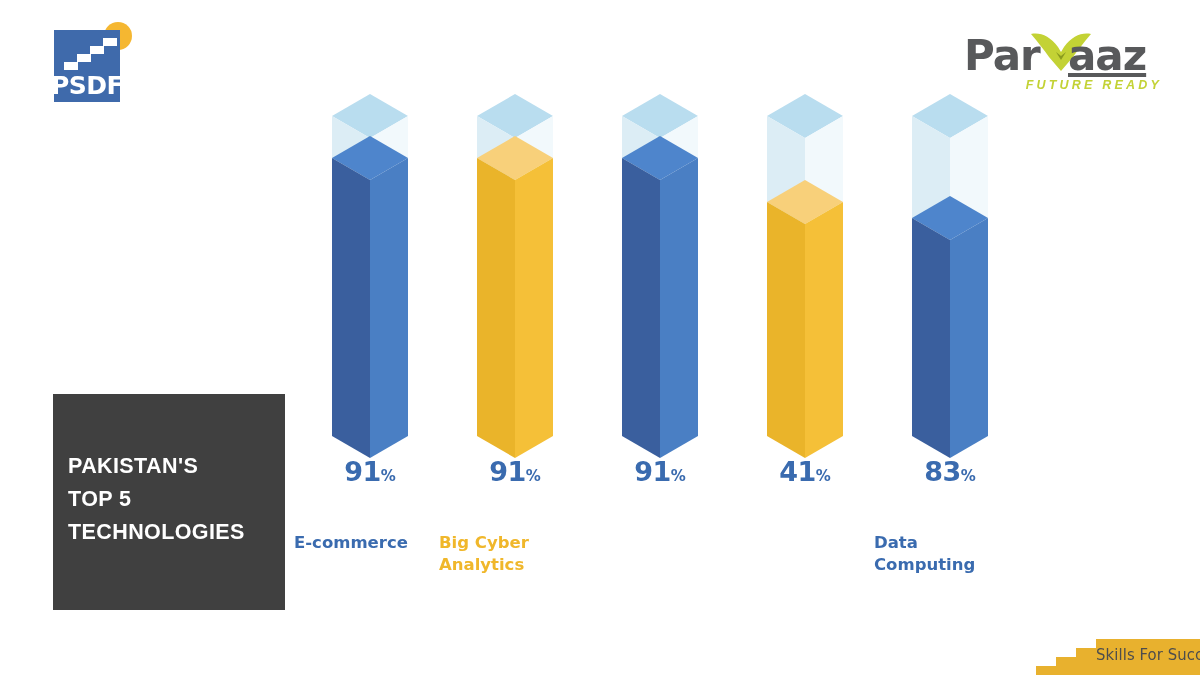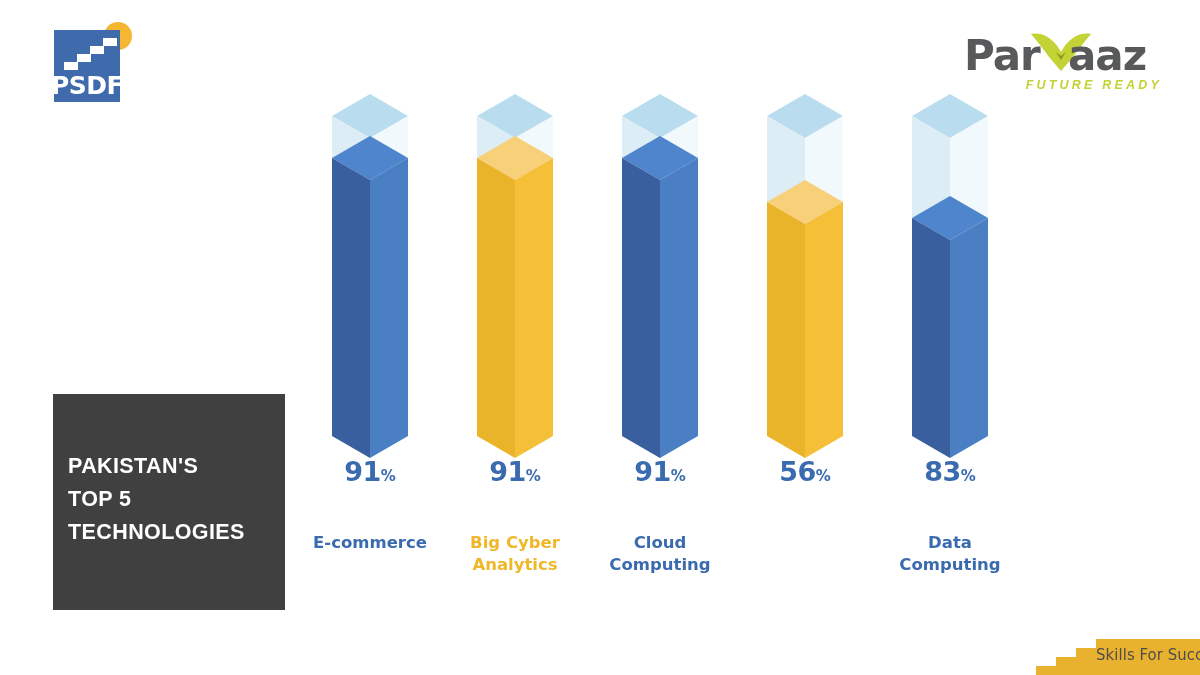--- a/index.html
+++ b/index.html
@@ -42,21 +42,21 @@
     position: absolute;
     top: 0;
     font-family: "DejaVu Sans", sans-serif;
     font-weight: bold;
     font-size: 42px;
     letter-spacing: -1px;
     color: #58595B;
     line-height: 44px;
   }
   #pw-par { left: 0px; }
-  #pw-aaz { left: 104px; }
+  #pw-aaz { left: 104px; text-decoration: underline; }
   #pw-bird {
     position: absolute;
     left: 66px;
     top: -4px;
     width: 62px;
     height: 42px;
   }
   #pw-tagline {
     position: absolute;
     right: 2px;
@@ -128,21 +128,21 @@
   .bar-value .pct {
     font-size: 15px;
     font-weight: bold;
     letter-spacing: 0;
   }
   .bar-label {
     position: absolute;
     top: 452px;
     left: -6px;
     width: 152px;
-    text-align: center;
+    text-align: left;
     font-family: "DejaVu Sans", sans-serif;
     font-weight: bold;
     font-size: 16.5px;
     line-height: 22px;
     white-space: pre-line;
   }
   .lbl-blue   { color: #3A6BAF; }
   .lbl-yellow { color: #F0B72B; }
 
   
@@ -241,35 +241,33 @@
       <polygon points="0,36 38,14 76,36 38,58" fill="#B9DDEF"></polygon>
       <polygon points="0,36 38,58 38,100 0,78" fill="#DCEDF5"></polygon>
       <polygon points="76,36 38,58 38,100 76,78" fill="#F2F9FC"></polygon>
       <polygon points="0,78 38,56 76,78 38,100" fill="#4E85CC"></polygon>
       <polygon points="0,78 38,100 38,378 0,356" fill="#3A5F9E"></polygon>
       <polygon points="76,78 38,100 38,378 76,356" fill="#4A7FC4"></polygon>
     </svg>
     <div class="bar-value">
       <span>91</span><span class="pct">%</span>
     </div>
-    <div class="bar-label lbl-blue">Cloud
-Computing</div>
   </div>
 
   <div class="bar-col" style="left:435px;">
     <svg class="bar-svg" viewBox="0 0 76 390">
       <polygon points="0,36 38,14 76,36 38,58" fill="#B9DDEF"></polygon>
       <polygon points="0,36 38,58 38,144 0,122" fill="#DCEDF5"></polygon>
       <polygon points="76,36 38,58 38,144 76,122" fill="#F2F9FC"></polygon>
       <polygon points="0,122 38,100 76,122 38,144" fill="#F8D07A"></polygon>
       <polygon points="0,122 38,144 38,378 0,356" fill="#EAB42A"></polygon>
       <polygon points="76,122 38,144 38,378 76,356" fill="#F5C038"></polygon>
     </svg>
     <div class="bar-value">
-      <span>56</span><span class="pct">%</span>
+      <span>41</span><span class="pct">%</span>
     </div>
   </div>
 
   <div class="bar-col" style="left:580px;">
     <svg class="bar-svg" viewBox="0 0 76 390">
       <polygon points="0,36 38,14 76,36 38,58" fill="#B9DDEF"></polygon>
       <polygon points="0,36 38,58 38,160 0,138" fill="#DCEDF5"></polygon>
       <polygon points="76,36 38,58 38,160 76,138" fill="#F2F9FC"></polygon>
       <polygon points="0,138 38,116 76,138 38,160" fill="#4E85CC"></polygon>
       <polygon points="0,138 38,160 38,378 0,356" fill="#3A5F9E"></polygon>

